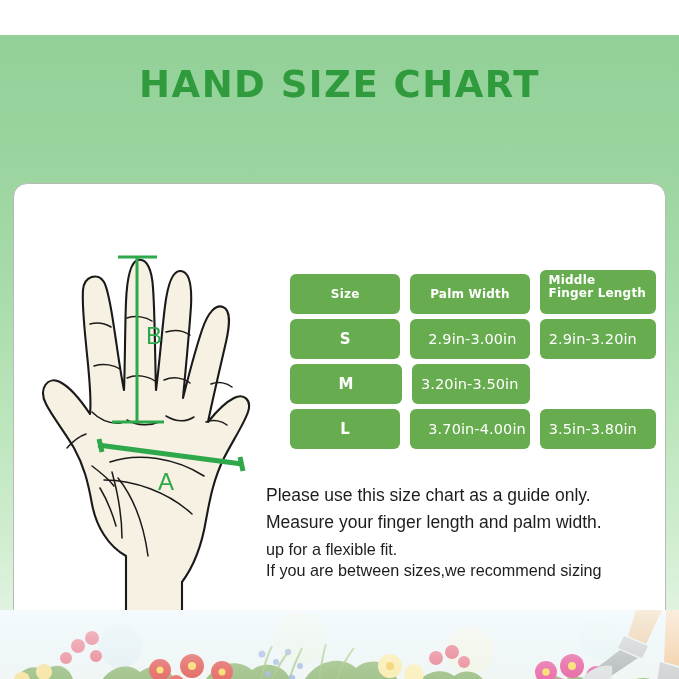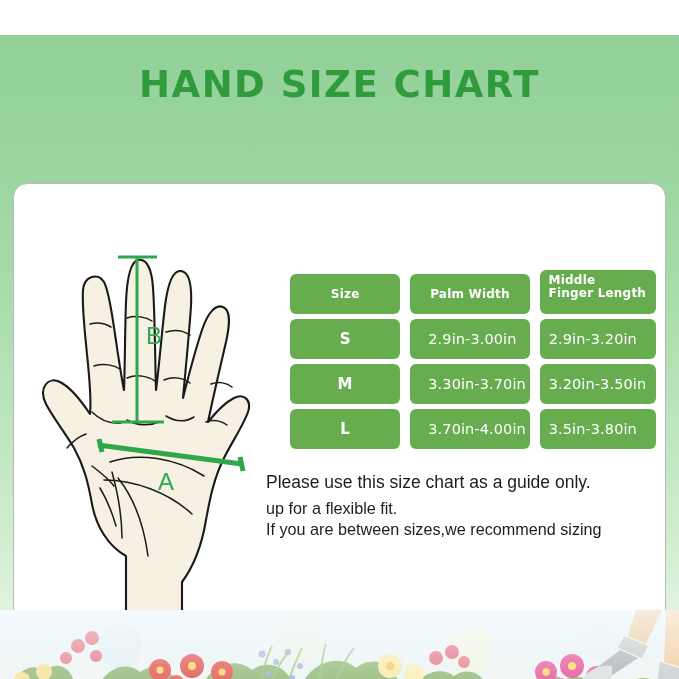--- a/index.html
+++ b/index.html
@@ -126,21 +126,21 @@
   }
   .body-row .c-size {
     font-weight: bold;
     font-size: 15px;
   }
 
   
   .note {
     position: absolute;
     left: 252px;
-    top: 287px;
+    top: 300px;
     width: 400px;
     color: #1d1d1d;
   }
   .note p {
     margin: 0 0 5px 0;
     font-family: "Liberation Sans", sans-serif;
     line-height: 1.28;
   }
   .note .big  { font-size: 17.5px; }
   .note .small{ font-size: 16.2px; }
@@ -262,33 +262,33 @@
       </div>
 
       <div class="trow body-row">
         <div class="cell c-size">S</div>
         <div class="cell c-palm">2.9in-3.00in</div>
         <div class="cell c-finger">2.9in-3.20in</div>
       </div>
 
       <div class="trow body-row">
         <div class="cell c-size">M</div>
-        <div class="cell c-palm">3.30in-3.70in</div>
         <div class="cell c-finger">3.20in-3.50in</div>
       </div>
 
       <div class="trow body-row">
         <div class="cell c-size">L</div>
         <div class="cell c-palm">3.70in-4.00in</div>
         <div class="cell c-finger">3.5in-3.80in</div>
       </div>
     </div>
 
     <div class="note">
       <p class="big">Please use this size chart as a guide only.</p>
+      <p class="big">Measure your finger length and palm width.</p>
       <p class="small last">up for a flexible fit.</p>
       <p class="small">If you are between sizes,we recommend sizing</p>
     </div>
 
   </div>
 
   <div class="garden">
     <svg viewBox="0 0 679 104" preserveAspectRatio="none" xmlns="http://www.w3.org/2000/svg">
       <defs>
         <linearGradient id="sky" x1="0" y1="0" x2="0" y2="1">

